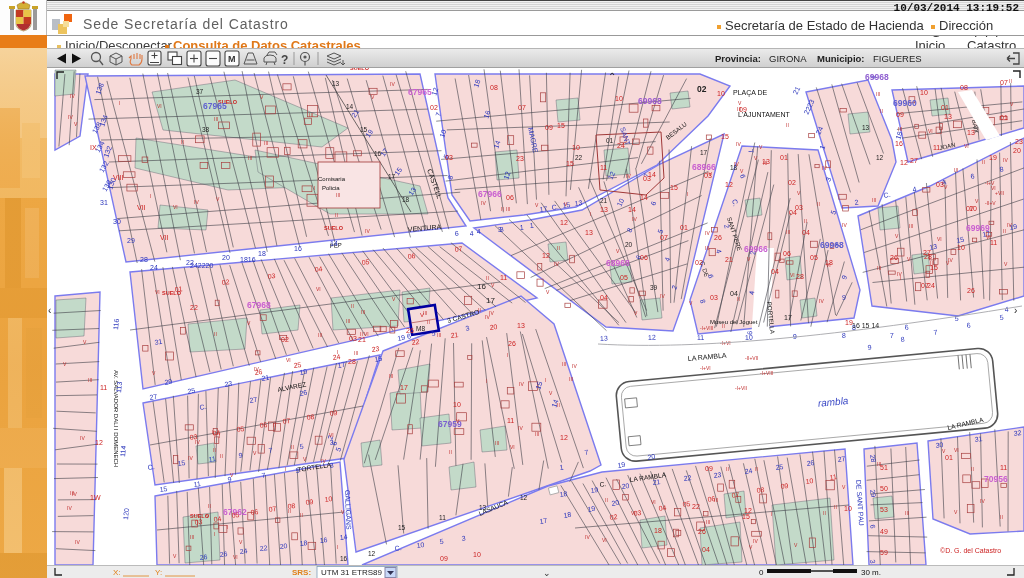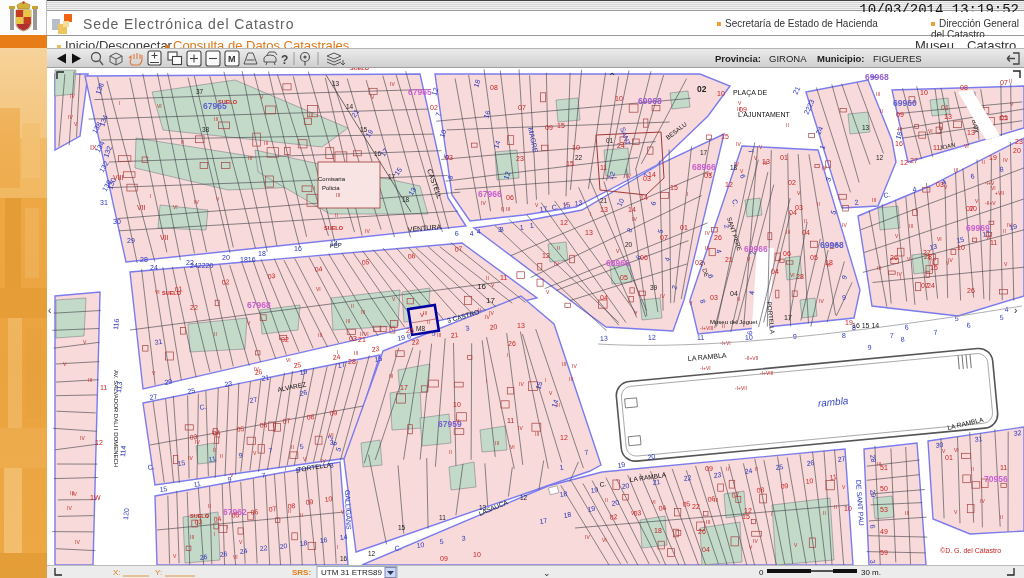--- a/index.html
+++ b/index.html
@@ -1,27 +1,27 @@
 <!DOCTYPE html>
 <html><head><meta charset="utf-8">
 <style>
 *{margin:0;padding:0;box-sizing:border-box}
 html,body{width:1024px;height:578px;overflow:hidden;font-family:"Liberation Sans",sans-serif;background:#fff}
 #page{position:relative;width:1024px;height:578px}
 #topbar{position:absolute;left:47px;top:0;width:977px;height:11px;border-top:1px solid #444;
  background:repeating-linear-gradient(180deg,#f2f2f2 0,#f2f2f2 1px,#d6d6d6 1px,#d6d6d6 2px);
  border-bottom:1px solid #9a9a9a}
-#date{position:absolute;right:5px;top:1px;font-family:"Liberation Mono",monospace;font-size:14px;font-weight:normal;color:#111}
+#date{position:absolute;right:5px;top:1px;font-family:"Liberation Mono",monospace;font-size:11px;font-weight:bold;color:#111}
 #crest{position:absolute;left:0;top:0;width:47px;height:35px;background:#fdfdfd;border-right:1px solid #bbb}
 #obar{position:absolute;left:0;top:35px;width:47px;height:13px;background:#e87d18}
 #sidebar{position:absolute;left:0;top:48px;width:47px;height:530px}
 #hdr{position:absolute;left:47px;top:12px;width:977px;height:24px;background:#fff;border-bottom:1px solid #999}
 #logo{position:absolute;left:5px;top:2px;width:22px;height:20px}
 #title{position:absolute;left:36px;top:4px;font-size:14px;color:#606060;letter-spacing:0.9px}
-.hlink{position:absolute;top:6px;font-size:10px;color:#333}
+.hlink{position:absolute;top:6px;font-size:13px;color:#333}
 .obul{display:inline-block;width:4px;height:4px;background:#f0a030;margin-right:4px;vertical-align:1px}
 #menurow{position:absolute;left:47px;top:37px;width:977px;height:11px;background:#fff;font-size:13px}
 #toolbar{position:absolute;left:47px;top:48px;width:977px;height:20px;background:linear-gradient(180deg,#ebebeb,#d0d0d0);border-top:1px solid #b5b5b5;border-bottom:1px solid #a0a0a0}
 #mapwrap{position:absolute;left:47px;top:68px;width:977px;height:497px;background:#fff;overflow:hidden}
 #botbar{position:absolute;left:47px;top:565px;width:977px;height:13px;background:#ececec;border-top:1px solid #bbb;font-size:8px}
 text{font-family:"Liberation Sans",sans-serif}
 .blk{fill:#f7dad9;stroke:#7b7bee;stroke-width:1.4}
 .grn{fill:#c3dac9;stroke:#556;stroke-width:0.4}
 .pl line{stroke:#3e3e46;stroke-width:0.6}
 .rb{fill:none;stroke:#a84040;stroke-width:0.7}
@@ -81,29 +81,29 @@
       <span id="date">10/03/2014 13:19:52</span>
     </div>
 
 <div id="hdr">
 <div id="logo"><svg width="22" height="20" viewBox="0 0 22 20">
 <rect x="0" y="5" width="8" height="11" fill="#b9bec6"></rect>
 <rect x="12" y="0" width="8" height="8" fill="#f06511"></rect>
 <rect x="6" y="10" width="9" height="10" fill="#edc45e"></rect>
 <rect x="11" y="7" width="6" height="6" fill="#f5de9a"></rect>
 </svg></div>
-<div id="title">Sede Electrónica del Catastro</div>
+<div id="title">Sede Secretaría del Catastro</div>
 <div class="hlink" style="left:670px"><span class="obul"></span>Secretaría de Estado de Hacienda</div>
 <div class="hlink" style="left:884px"><span class="obul"></span>Dirección General del Catastro</div>
 </div>
 
 <div id="menurow">
 <div style="position:absolute;left:10px;top:1px;color:#3a3a3a"><span class="obul" style="background:#e8c060"></span>Inicio/Desconectar</div>
-<div style="position:absolute;left:118px;top:1px;color:#e07818;font-weight:normal"><span class="obul" style="background:#e07818"></span>Consulta de Datos Catastrales</div>
-<div style="position:absolute;left:868px;top:1px;color:#333">Museu</div>
+<div style="position:absolute;left:118px;top:1px;color:#e07818;font-weight:bold"><span class="obul" style="background:#e07818"></span>Consulta de Datos Catastrales</div>
+<div style="position:absolute;left:868px;top:1px;color:#333">Inicio</div>
 <div style="position:absolute;left:920px;top:1px;color:#333">Catastro</div>
 </div>
 
 <div id="toolbar">
 <svg width="977" height="20" viewBox="0 0 977 20">
 <g fill="#111">
 <path d="M19 4.5 L10 9.5 L19 14.5 z"></path>
 <path d="M25 4.5 L34 9.5 L25 14.5 z"></path>
 </g>
 <g fill="none" stroke="#555" stroke-width="1.3">

